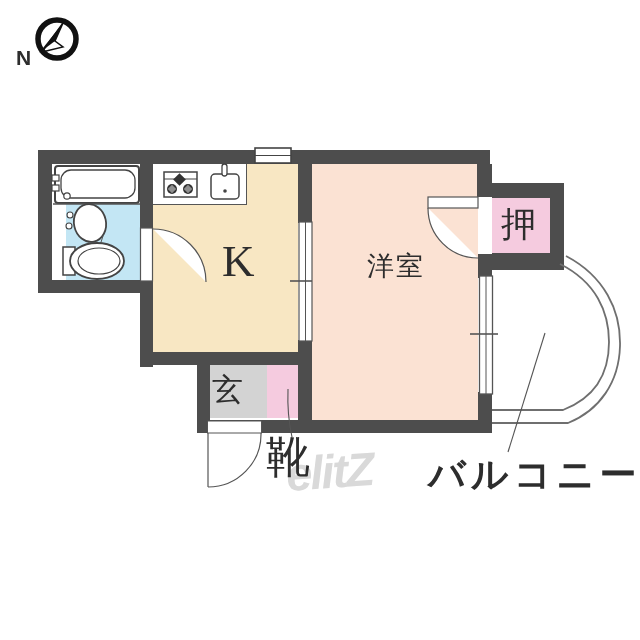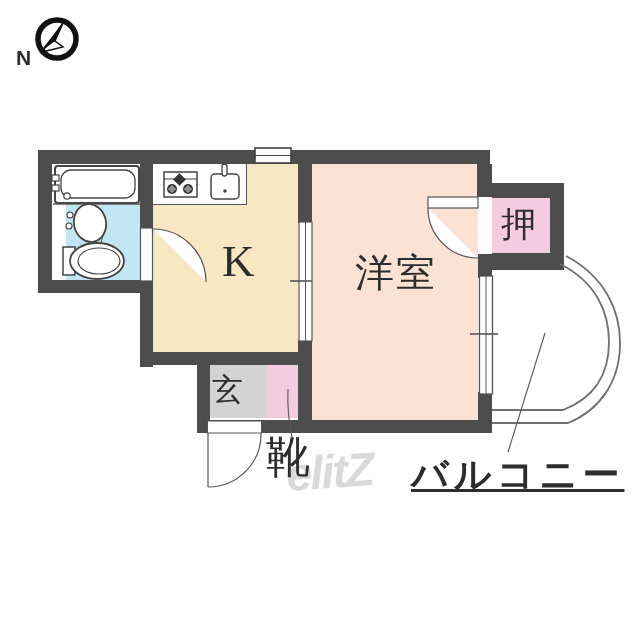--- a/index.html
+++ b/index.html
@@ -8,25 +8,25 @@
     font-family:"Liberation Serif","DejaVu Serif",serif;
   }
   .wall{position:absolute;background:var(--wall,#4d4d4d);z-index:2;}
   .room{position:absolute;z-index:1;}
   #svg-overlay{position:absolute;left:0;top:0;z-index:4;pointer-events:none;}
   .label{
     position:absolute;z-index:5;color:#2d2d2d;line-height:1.08;
     white-space:nowrap;
   }
   #kitchen-label{left:222px;top:237px;font-size:45px;}
-  #room-label{left:340px;top:252px;width:112px;text-align:center;font-size:39px;letter-spacing:2px;white-space:normal;}
+  #room-label{left:340px;top:252px;width:112px;text-align:center;font-size:27px;letter-spacing:2px;white-space:normal;}
   #closet-label{left:501px;top:206px;font-size:35px;}
   #entrance-label{left:212px;top:373px;font-size:31px;}
   #shoes-label{left:266px;top:434px;font-size:44px;}
-  #balcony-label{left:411px;top:455px;font-size:37px;letter-spacing:5px;font-weight:600;text-decoration:underline;}
+  #balcony-label{left:428px;top:455px;font-size:37px;letter-spacing:5px;font-weight:600;}
   #compass-label{left:16px;top:47px;font-size:21px;font-weight:bold;font-family:"Liberation Sans","DejaVu Sans",sans-serif;}
   #watermark{
     position:absolute;left:286px;top:444px;z-index:0;color:#d9d9d9;white-space:nowrap;
     font-family:"Liberation Sans","DejaVu Sans",sans-serif;
     display:flex;align-items:baseline;gap:6px;
   }
   #watermark .wm-logo{font-size:47px;font-weight:bold;font-style:italic;transform:rotate(-4deg);letter-spacing:-2px;}
   #watermark .wm-caption{font-size:30px;font-weight:bold;letter-spacing:1px;}
   
   #bathroom-base{left:52px;top:164px;width:88px;height:124px;background:#ffffff;}

